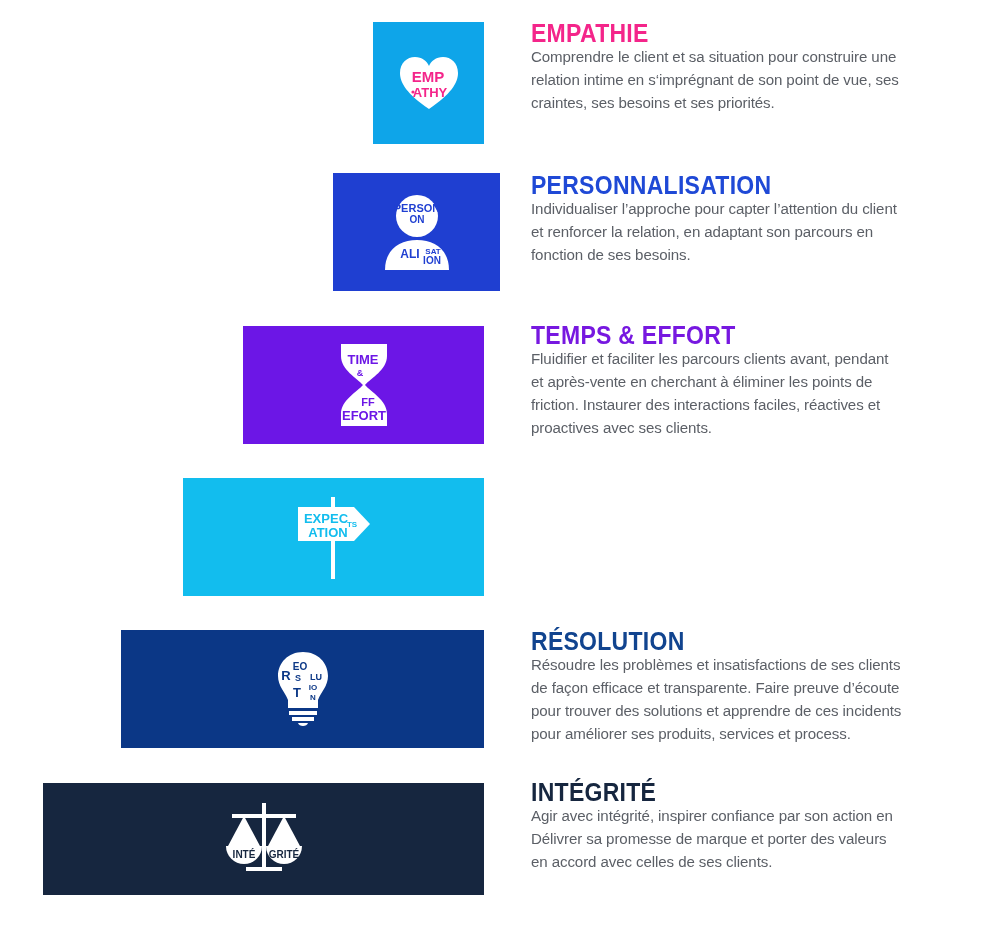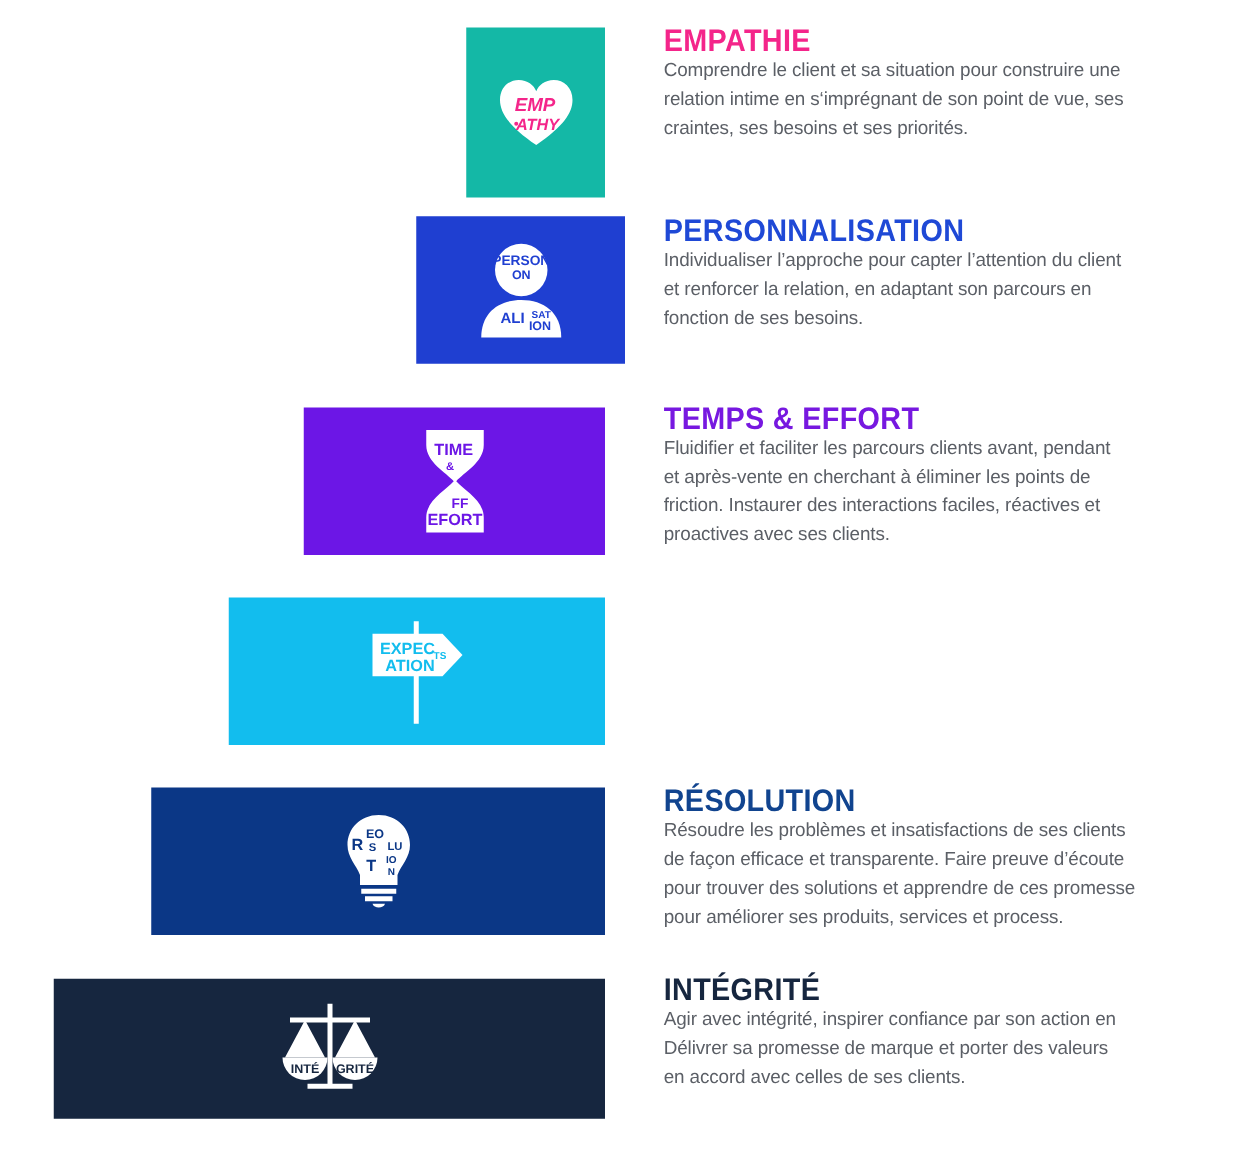--- a/index.html
+++ b/index.html
@@ -60,21 +60,21 @@
     letter-spacing: -0.1px;
   }
   .body .ln { display: block; }
 </style>
 </head>
 <body>
 
 <div id="page">
 
   <div class="row" style="top:0;height:150px;">
-    <div class="bar" style="left:373px;top:22px;width:111px;height:136px;background:#14b8a6;font-style:italic;">
+    <div class="bar" style="left:373px;top:22px;width:111px;height:122px;background:#0ea5e9;">
       <span class="icon-wrap">
         <svg width="62" height="56" viewBox="0 0 62 56">
           <path d="M31 54 C9 39 2 28 2 18 C2 8 9 2 17 2 C24 2 29 6 31 11 C33 6 38 2 45 2 C53 2 60 8 60 18 C60 28 53 39 31 54 Z" fill="#ffffff"></path>
           <text x="30" y="27" font-family="'Liberation Sans',sans-serif" font-size="15" font-weight="700" fill="#f4258a" text-anchor="middle">EMP</text>
           <text x="32" y="42" font-family="'Liberation Sans',sans-serif" font-size="13" font-weight="700" fill="#f4258a" text-anchor="middle">ATHY</text>
           <circle cx="15" cy="37" r="1.6" fill="#f4258a"></circle>
         </svg>
       </span>
     </div>
     <div class="textcol" style="top:20px;">
@@ -164,21 +164,21 @@
           <text x="40" y="40" font-family="'Liberation Sans',sans-serif" font-size="8" font-weight="700" fill="#0b3786" text-anchor="middle">IO</text>
           <text x="40" y="50" font-family="'Liberation Sans',sans-serif" font-size="8" font-weight="700" fill="#0b3786" text-anchor="middle">N</text>
         </svg>
       </span>
     </div>
     <div class="textcol" style="top:628px;">
       <div class="heading" style="color:#11448f;">RÉSOLUTION</div>
       <div class="body">
         <span class="ln">Résoudre les problèmes et insatisfactions de ses clients</span>
         <span class="ln">de façon efficace et transparente. Faire preuve d’écoute</span>
-        <span class="ln">pour trouver des solutions et apprendre de ces promesse</span>
+        <span class="ln">pour trouver des solutions et apprendre de ces incidents</span>
         <span class="ln">pour améliorer ses produits, services et process.</span>
       </div>
     </div>
   </div>
 
   <div class="row" style="top:0;height:150px;">
     <div class="bar" style="left:43px;top:783px;width:441px;height:112px;background:#16263f;">
       <span class="icon-wrap">
         <svg width="84" height="80" viewBox="0 0 84 80">
           <rect x="40" y="4" width="4" height="66" fill="#ffffff"></rect>

